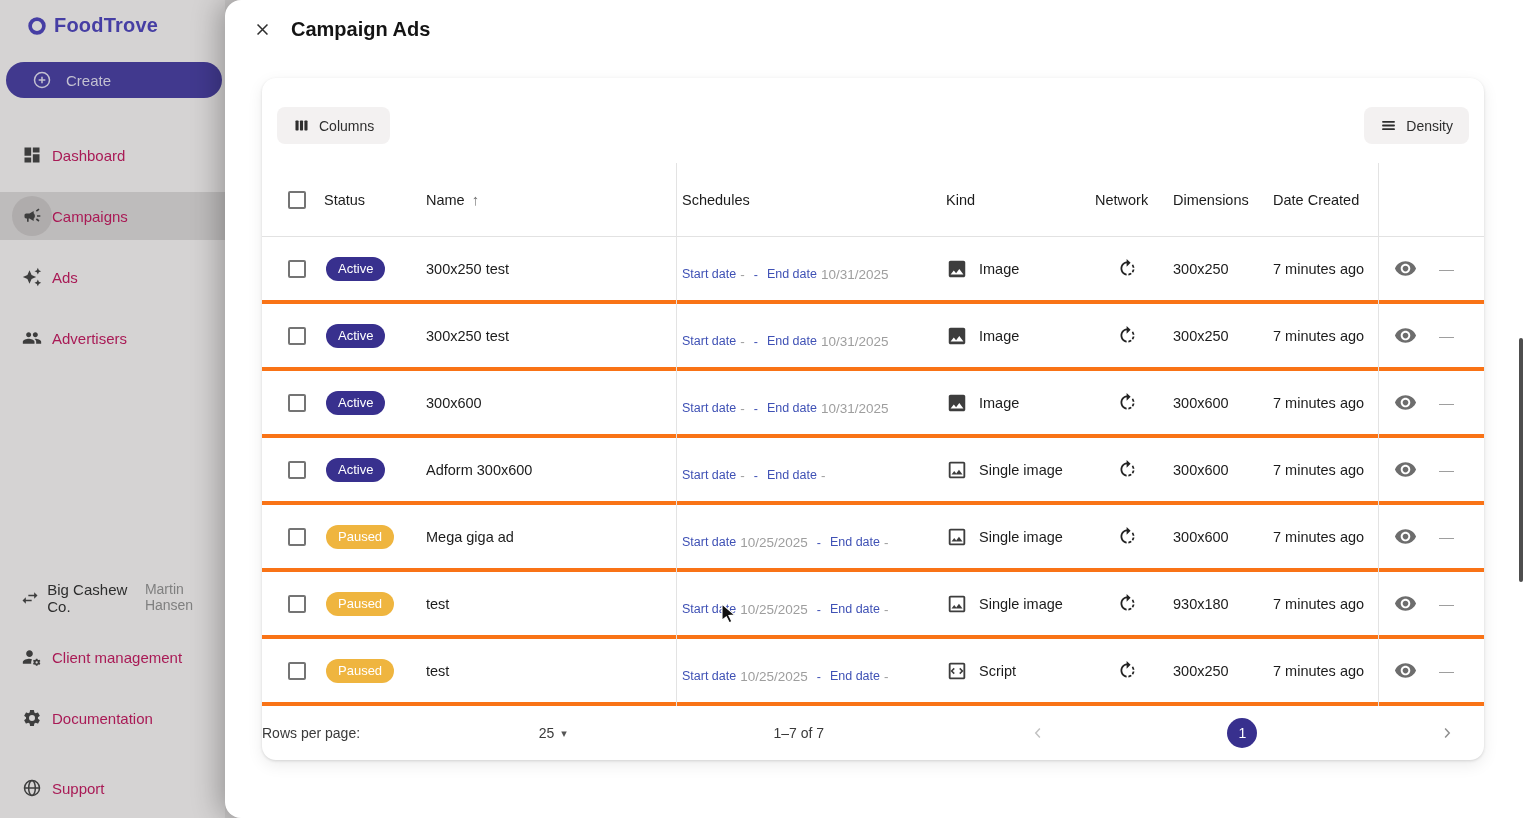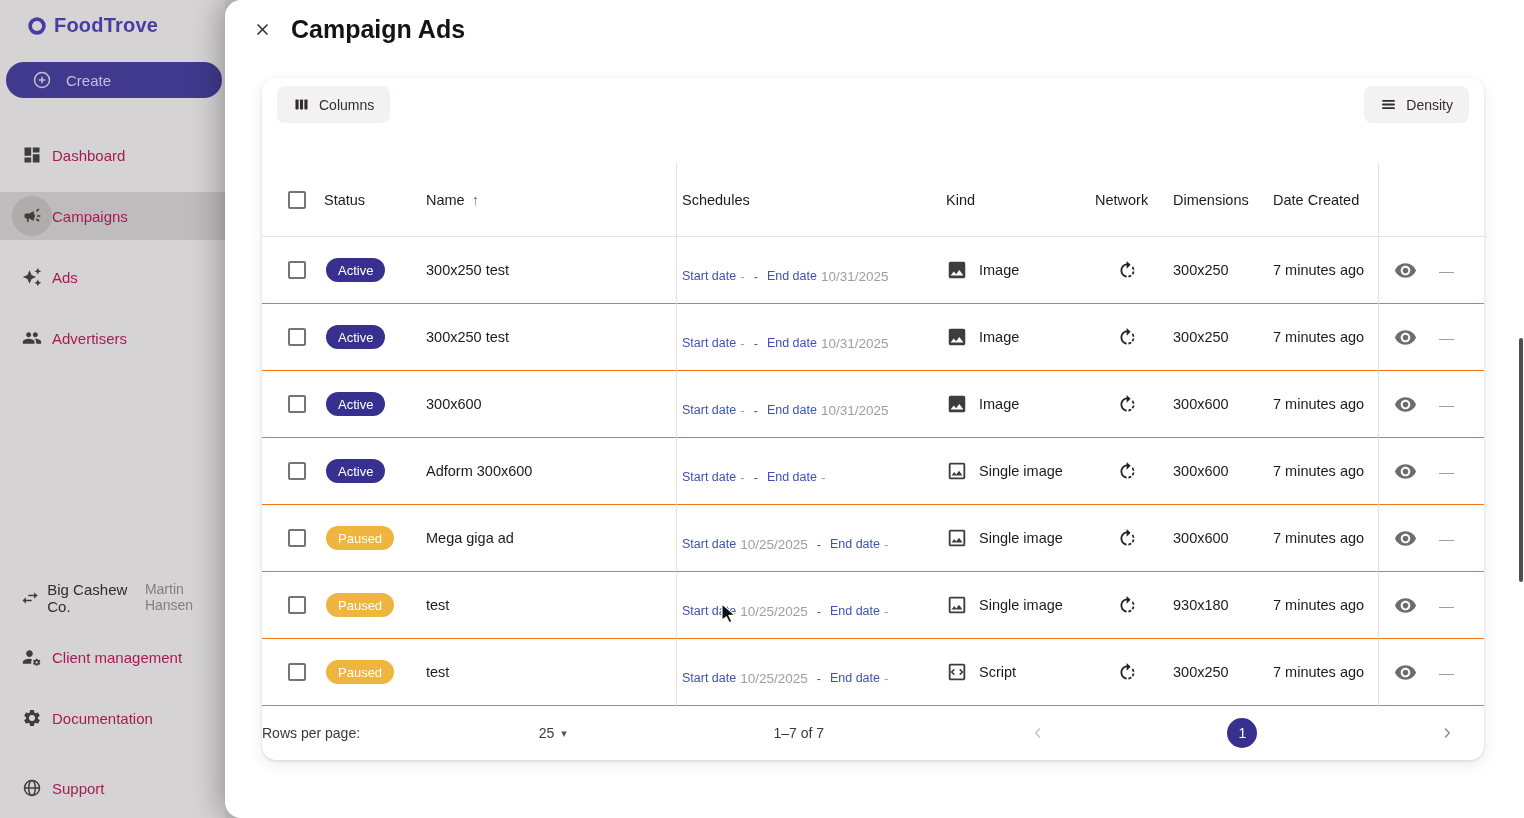--- a/index.html
+++ b/index.html
@@ -28,40 +28,40 @@
   .account-lines { display:flex; flex-direction:row; gap:3px; }
   .account-company { font-size:15px; color:#2e2e2e; }
   .account-user { font-size:14px; color:#8e8e8e; }
 
   
   .sheet { position:absolute; left:225px; top:0; right:0; height:818px; background:#ffffff; z-index:2;
     border-radius:16px 0 0 16px; box-shadow:-6px 0 28px rgba(0,0,0,0.28); }
   .sheet-header { position:absolute; top:0; left:0; right:0; height:58px; display:flex; align-items:center; padding-left:20px; }
   .close-btn { width:34px; height:34px; border:none; background:transparent; display:flex; align-items:center; justify-content:center; cursor:pointer; }
   .close-btn svg { width:17px; height:17px; }
-  .sheet-title { font-size:25px; font-weight:600; color:#141414; margin-left:12px; }
+  .sheet-title { font-size:20px; font-weight:600; color:#141414; margin-left:12px; }
 
   
   .card { position:absolute; left:37px; top:78px; width:1222px; height:682px; background:#fff; border-radius:14px;
     box-shadow:0 1px 3px rgba(0,0,0,0.13), 0 5px 16px rgba(0,0,0,0.08); }
-  .card-toolbar { position:absolute; top:8px; left:15px; right:15px; display:flex; justify-content:space-between; }
+  .card-toolbar { position:absolute; top:29px; left:15px; right:15px; display:flex; justify-content:space-between; }
   .tool-btn { height:37px; display:flex; align-items:center; gap:9px; padding:0 16px; border:none; border-radius:8px;
     background:#f3f1f1; color:#2e2e2e; font-family:inherit; font-size:14px; font-weight:500; cursor:pointer; }
   .tool-btn svg { width:17px; height:17px; fill:#2e2e2e; }
 
   
   .table-wrap { position:absolute; top:85px; left:0; right:0; height:543px; }
   .vdiv { position:absolute; top:0; bottom:0; width:1px; background:#e3e3e3; }
   .vdiv-1 { left:414px; } .vdiv-2 { left:1116px; }
   .tgrid { display:grid; grid-template-columns:48px 102px 250px 270px 149px 78px 100px 105px 1fr; align-items:center; padding:0 14px; }
   .thead { height:74px; border-bottom:1px solid #e2e2e2; }
   .th { font-size:14.5px; font-weight:500; color:#1c1c1c; display:flex; align-items:center; }
   .th.pad6, .cell.pad6 { padding-left:6px; }
   .sort-arrow { margin-left:7px; color:#757575; font-size:15px; }
-  .trow { height:67px; border-bottom:1px solid #f97316; }
+  .trow { height:67px; border-bottom:4px solid #f97316; }
   .cell { display:flex; align-items:center; font-size:14.5px; color:#1c1c1c; }
   .cbx { width:18px; height:18px; border:2px solid #747474; border-radius:2px; margin-left:12px; cursor:pointer; background:#fff; }
   .badge { display:inline-flex; align-items:center; justify-content:center; height:24px; padding:0 12px; border-radius:12px;
     color:#fff; font-size:13px; margin-left:2px; }
   .badge-active { background:var(--accent,#38308e); }
   .badge-paused { background:var(--paused,#efb53f); }
   .sched-cell { gap:9px; align-items:flex-start; padding-top:12px; }
   .sched-group { display:flex; flex-direction:row; gap:4px; }
   .sched-label { font-size:12.5px; color:var(--schedule-label,#3f51b5); }
   .sched-value { font-size:13.5px; color:#9e9e9e; }

